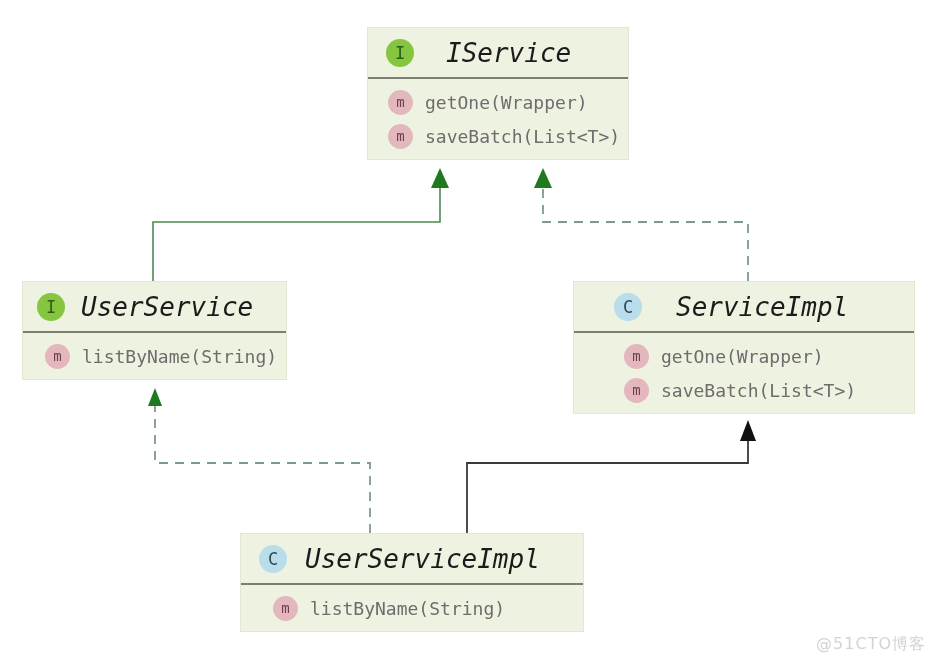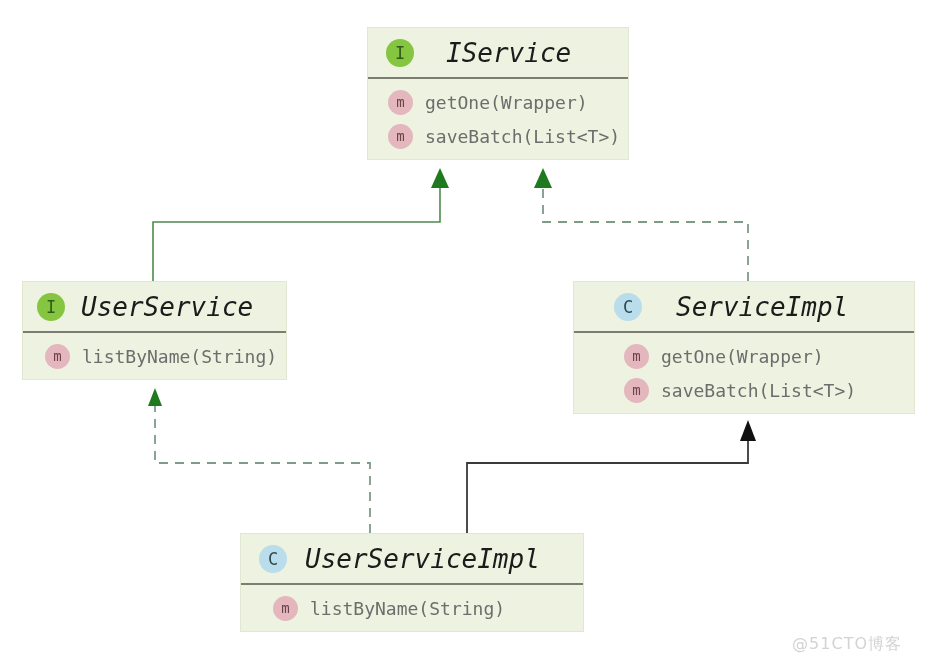--- a/index.html
+++ b/index.html
@@ -102,21 +102,21 @@
   #box-serviceimpl .member-row { padding-left: 50px; }
   #box-userserviceimpl .member-row { padding-left: 32px; }
   #box-iservice .member-row { padding-left: 20px; }
 
   #box-iservice .title { margin-left: 16px; }
   #box-serviceimpl .title { margin-left: 18px; }
   #box-userserviceimpl .title { margin-left: 2px; }
 
   .watermark {
     position: absolute;
-    right: 30px;
+    right: 6px;
     bottom: 10px;
     font-family: "DejaVu Sans", "Liberation Sans", sans-serif;
     font-size: 16px;
     color: #d3d3d3;
     letter-spacing: 1px;
     user-select: none;
   }
 </style>
 </head>
 <body>

